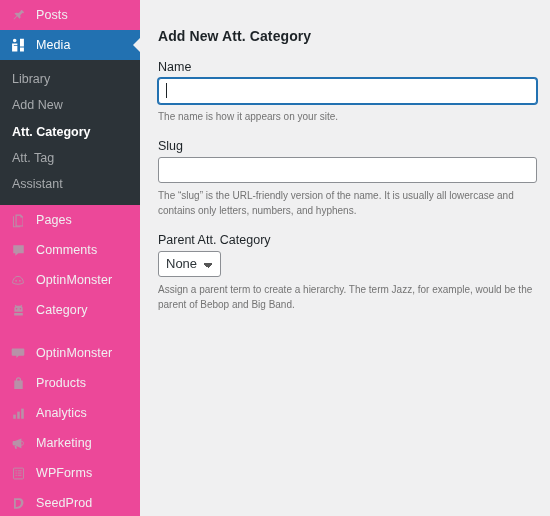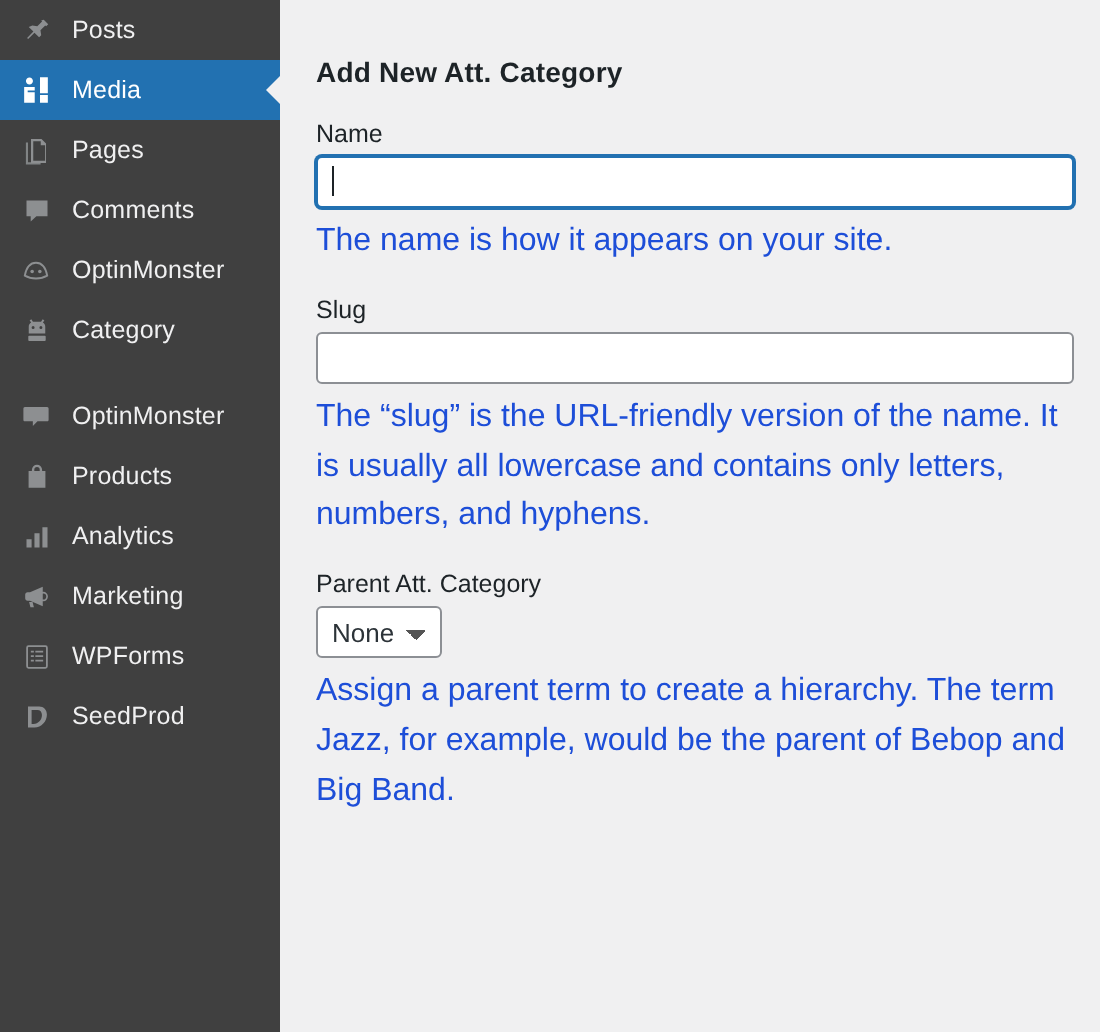--- a/index.html
+++ b/index.html
@@ -8,21 +8,21 @@
     overflow: hidden;
     background: #f0f0f1;
     font-family: "Liberation Sans", sans-serif;
     -webkit-font-smoothing: antialiased;
   }
   #app { position: relative; width: 550px; height: 516px; display: flex; }
 
   
   #sidebar {
     width: 140px; height: 516px;
-    background: #404040;
+    background: #ec4899;
     flex: 0 0 140px;
     position: relative;
     overflow: hidden;
   }
   .menu-item {
     position: relative;
     display: flex;
     align-items: center;
     height: 30px;
     padding-left: 8px;
@@ -114,22 +114,22 @@
   }
   .caret {
     position: absolute;
     left: 8px; top: 5px;
     width: 1px; height: 15px;
     background: #1d2327;
   }
   .input-wrap { position: relative; width: 379px; }
 
   .desc-text {
-    font-size: 16px;
-    color: #1d4ed8;
+    font-size: 10px;
+    color: #737373;
     line-height: 1.55;
     margin-top: 5px;
     max-width: 382px;
   }
   select.wp-select {
     height: 26px;
     font-size: 13px;
     font-family: "Liberation Sans", sans-serif;
     color: #2c3338;
     background: #fff;
@@ -180,20 +180,27 @@
     <div class="menu-item current">
       <span class="ico">
         <svg width="16" height="16" viewBox="0 0 20 20" fill="#ffffff">
           <path d="M5.9 2.2c1.2 0 2.2 1 2.2 2.2S7.1 6.6 5.9 6.6 3.7 5.6 3.7 4.4 4.7 2.2 5.9 2.2zM2.6 8.1h6.6v2.2H4.8v1.1h4.4v6.6H2.6V8.1zm9.9-6h4.9v9.9h-4.9V2.1zm0 11h4.9v4.9h-4.9v-4.9z"></path>
         </svg>
       </span>
       <span class="lbl">Media</span>
       <span class="arrow"></span>
     </div>
 
+    <div id="submenu">
+      <a class="submenu-item">Library</a>
+      <a class="submenu-item">Add New</a>
+      <a class="submenu-item current">Att. Category</a>
+      <a class="submenu-item">Att. Tag</a>
+      <a class="submenu-item">Assistant</a>
+    </div>
 
     <div class="menu-item">
       <span class="ico">
         <svg width="15" height="15" viewBox="0 0 20 20" fill="#a7aaad">
           <path d="M6 2h7l3 3v13H6V2zm1.5 1.5v13h7.9V6.1h-2.9V3.5H7.5z"></path>
           <path d="M4 4.4v13.1h8.4V19H2.6V4.4H4z" opacity=".85"></path>
         </svg>
       </span>
       <span class="lbl">Pages</span>
     </div>

